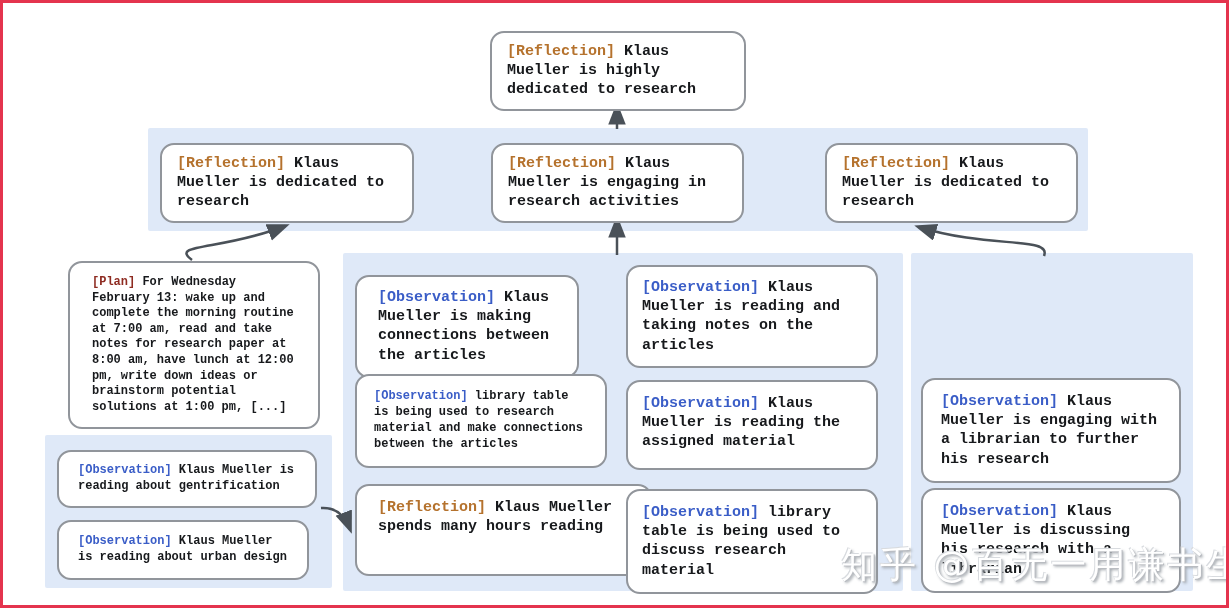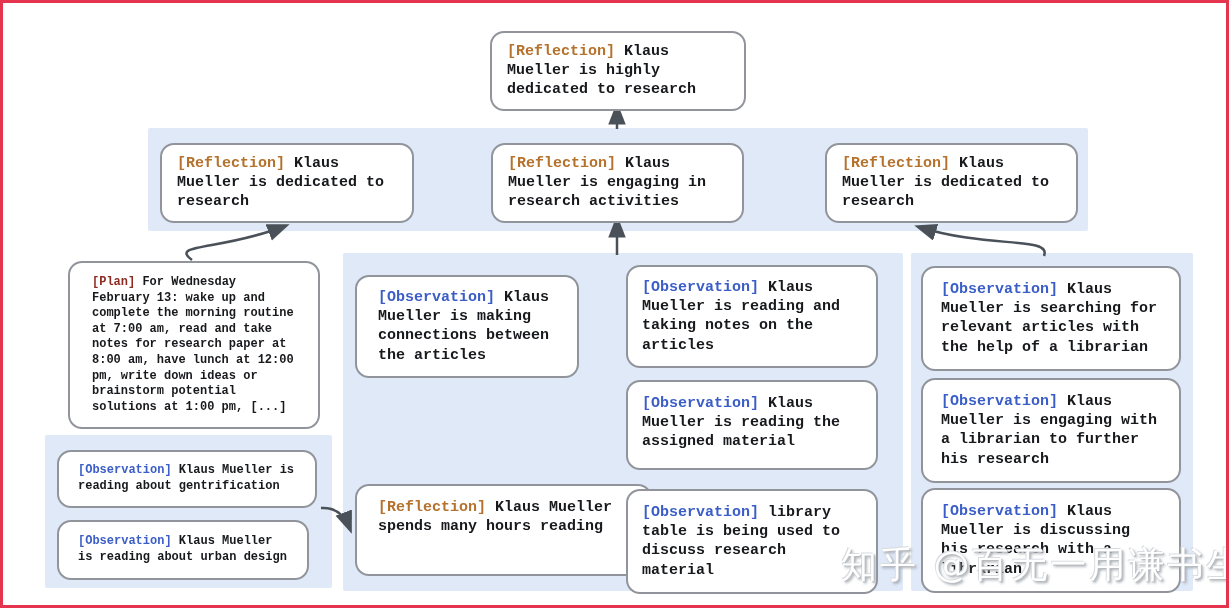--- a/index.html
+++ b/index.html
@@ -103,42 +103,42 @@
   </div>
   <div class="node fs12" style="left:54px;top:517px;width:252px;min-height:58px;padding:12px 19px">
     <span class="tag observation">[Observation]</span>
     <span>Klaus Mueller is reading about urban design</span>
   </div>
 
   <div class="node fs15" style="left:352px;top:272px;width:224px;min-height:94px;padding:11px 21px">
     <span class="tag observation">[Observation]</span>
     <span>Klaus Mueller is making connections between the articles</span>
   </div>
+  <div class="node fs12" style="left:352px;top:371px;width:252px;min-height:94px;padding:13px 17px">
+    <span class="tag observation">[Observation]</span>
+    <span>library table is being used to research material and make connections between the articles</span>
+  </div>
   <div class="node fs15" style="left:352px;top:481px;width:297px;min-height:92px;padding:12px 21px">
     <span class="tag reflection">[Reflection]</span>
     <span>Klaus Mueller spends many hours reading</span>
   </div>
 
   <div class="node fs15" style="left:623px;top:262px;width:252px;min-height:96px;padding:11px 11px 11px 14px">
     <span class="tag observation">[Observation]</span>
     <span>Klaus Mueller is reading and taking notes on the articles</span>
   </div>
   <div class="node fs15" style="left:623px;top:377px;width:252px;min-height:90px;padding:12px 11px 12px 14px">
     <span class="tag observation">[Observation]</span>
     <span>Klaus Mueller is reading the assigned material</span>
   </div>
   <div class="node fs15" style="left:623px;top:486px;width:252px;min-height:90px;padding:12px 11px 12px 14px">
     <span class="tag observation">[Observation]</span>
     <span>library table is being used to discuss research material</span>
   </div>
 
-  <div class="node fs15" style="left:918px;top:263px;width:260px;min-height:100px;padding:12px 18px">
-    <span class="tag observation">[Observation]</span>
-    <span>Klaus Mueller is searching for relevant articles with the help of a librarian</span>
-  </div>
   <div class="node fs15" style="left:918px;top:375px;width:260px;min-height:98px;padding:12px 18px">
     <span class="tag observation">[Observation]</span>
     <span>Klaus Mueller is engaging with a librarian to further his research</span>
   </div>
   <div class="node fs15" style="left:918px;top:485px;width:260px;min-height:95px;padding:12px 18px">
     <span class="tag observation">[Observation]</span>
     <span>Klaus Mueller is discussing his research with a librarian</span>
   </div>
 
   <div class="watermark">知乎 @百无一用谦书生</div>

